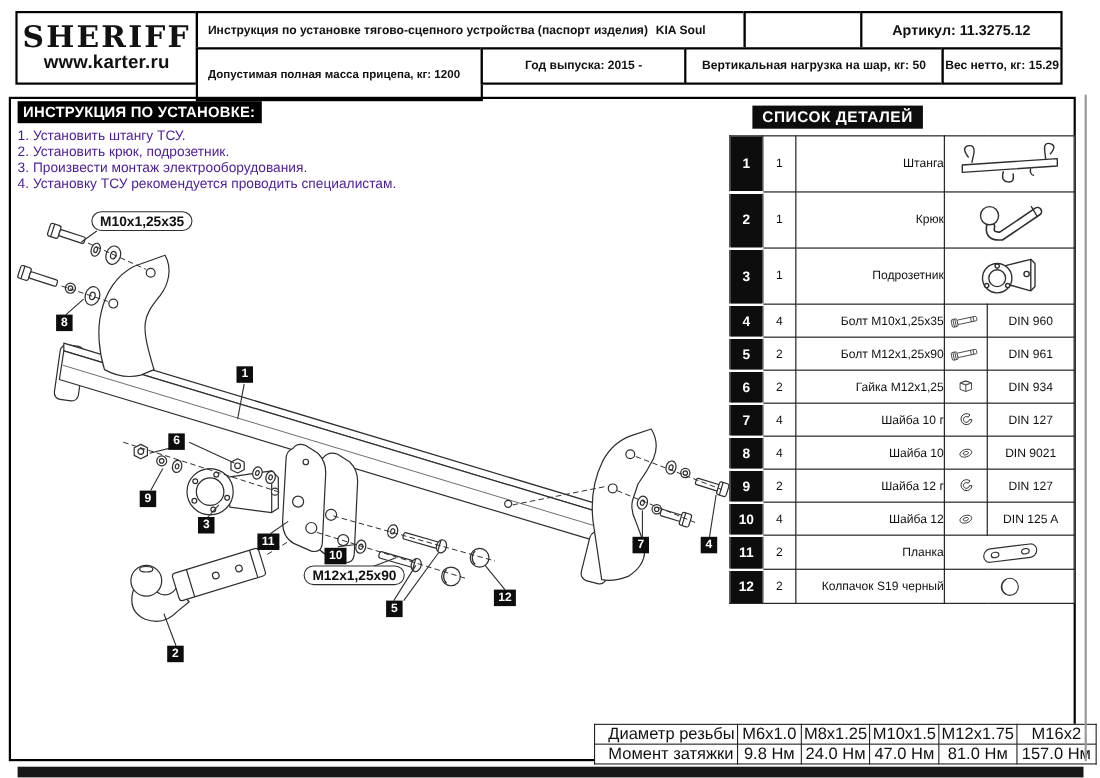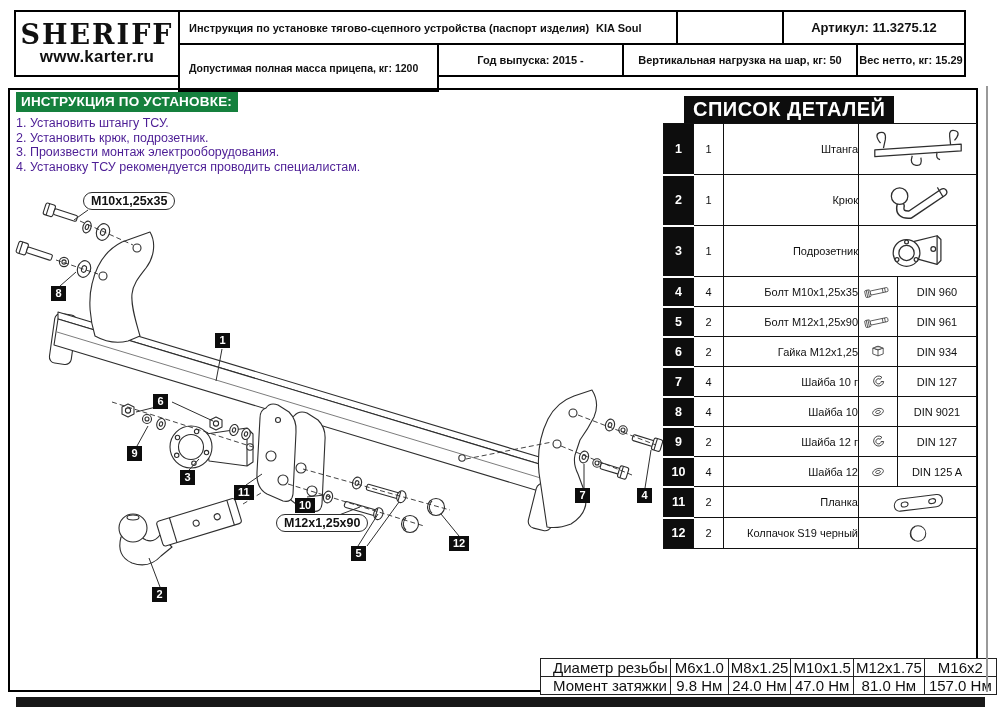--- a/index.html
+++ b/index.html
@@ -12,25 +12,25 @@
   .title-cell{left:178px;top:10px;width:500px;height:35px;padding-left:9px;font-size:11px;font-weight:bold;}
   .title-cell .model{margin-left:7px;white-space:nowrap;}
   .empty-cell{left:676px;top:10px;width:108px;height:35px;}
   .art-cell{left:782px;top:10px;width:184px;height:35px;justify-content:center;font-size:13px;font-weight:bold;}
   .mass-cell{left:178px;top:43px;width:261px;height:49px;padding-left:9px;font-size:10.5px;font-weight:bold;}
   .year-cell{left:437px;top:43px;width:187px;height:34px;justify-content:center;font-size:11px;font-weight:bold;}
   .load-cell{left:622px;top:43px;width:236px;height:34px;justify-content:center;font-size:11px;font-weight:bold;}
   .weight-cell{left:856px;top:43px;width:110px;height:34px;justify-content:center;font-size:11px;font-weight:bold;}
   .content-box{position:absolute;left:8px;top:88px;width:970px;height:604px;border:2px solid #000;box-sizing:border-box;}
   .instructions{position:absolute;left:16px;top:92px;width:440px;}
-  .instr-title{display:inline-block;background:#15803d;color:#fff;font-weight:bold;font-size:13.5px;
+  .instr-title{display:inline-block;background:#000000;color:#fff;font-weight:bold;font-size:13.5px;
                padding:2px 6px 3px 5px;letter-spacing:.2px;}
   .steps{margin-top:4px;}
   .step{font-size:12.5px;line-height:14.6px;color:#4c1d95;}
-  .parts-title{position:absolute;left:684px;top:96px;background:#0d0d0d;color:#fff;font-size:20px;
+  .parts-title{position:absolute;left:684px;top:96px;background:#0d0d0d;color:#fff;font-size:14px;
                font-weight:bold;letter-spacing:.5px;padding:2px 9px 3px;white-space:nowrap;}
   table.parts{position:absolute;left:663px;top:123px;border-collapse:collapse;table-layout:fixed;background:#fff;}
   table.parts td{border:1px solid #111;text-align:center;vertical-align:middle;padding:0;font-size:11px;overflow:hidden;}
   table.parts td.c-num{background:#0d0d0d;color:#fff;font-weight:bold;font-size:12.5px;border-bottom:2px solid #fff;}
   table.parts tr:last-child td.c-num{border-bottom:1px solid #111;}
   table.parts td.c-name{font-size:11px;text-align:right;}
   table.parts td.c-din{font-size:11px;}
   table.parts svg{display:block;margin:0 auto;}
   table.torque{position:absolute;left:540px;top:658px;border-collapse:collapse;background:#fff;}
   table.torque td{border:1px solid #222;font-size:15px;height:13px;text-align:center;padding:0 2px;white-space:nowrap;}

